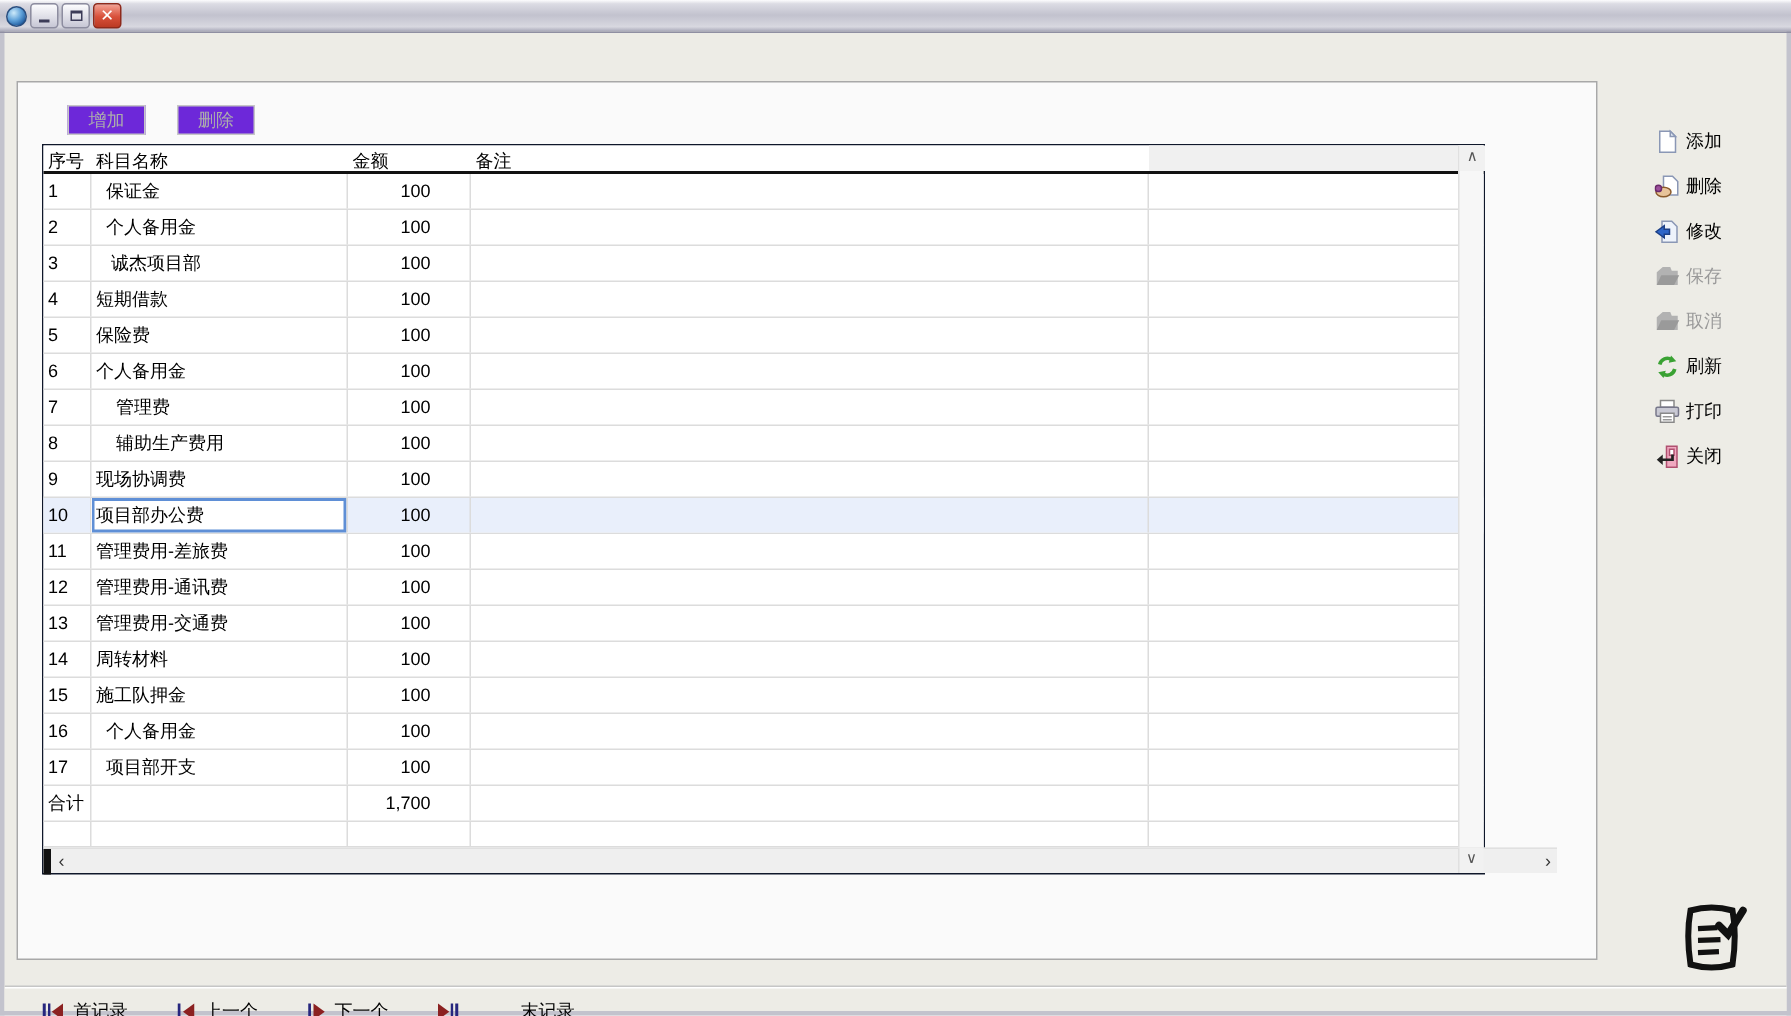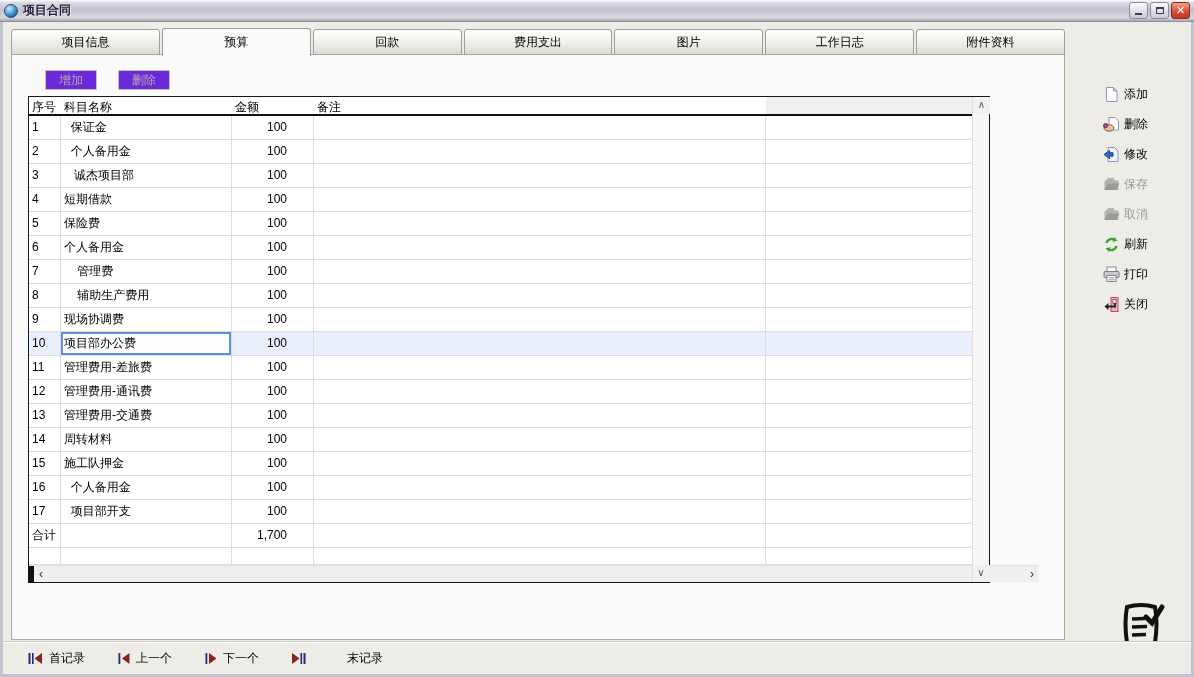--- a/index.html
+++ b/index.html
@@ -62,67 +62,43 @@
   .hscroll { position:absolute; left:0; bottom:0; width:1009px; height:17px;
     background:#efefef; border-top:1px solid #e0e0e0; }
   .hs-left { position:absolute; left:10px; top:0; color:#333; line-height:16px; }
   .hs-right { position:absolute; right:4px; top:0; color:#333; line-height:16px; }
   .row-indicator { position:absolute; left:0; top:0; width:5px; height:17px; background:#111; }
   
   .side-btn { position:absolute; left:1100px; height:20px; display:flex; align-items:center; gap:4px; cursor:default; }
   .side-btn.disabled { color:#9a9a9a; }
   .side-btn svg { flex:0 0 auto; }
   
-  .bottombar { position:absolute; left:0; right:0; bottom:0; height:33px; background:#edece6;
+  .bottombar { position:absolute; left:0; right:0; bottom:0; height:17px; background:#edece6;
     border-top:1px solid #c6c6c6; box-shadow:inset 0 1px 0 #ffffff; }
   .nav-item { position:absolute; top:8px; display:flex; align-items:center; gap:6px; }
   .logo { position:absolute; left:1116px; top:601px; }
 </style>
 </head>
 <body>
 
 <div class="window">
 
   <div class="titlebar">
     <span class="app-icon"></span>
-    <span class="title-text">项目合同</span>
     <span class="win-btn minmax">
         <span class="min-glyph"></span>
       </span>
     <span class="win-btn minmax">
         <span class="max-glyph"></span>
       </span>
     <span class="win-btn close">
         <span>✕</span>
       </span>
   </div>
 
-  <div class="tabs">
-    <div class="tab">
-        <span>项目信息</span>
-      </div>
-    <div class="tab selected">
-        <span>预算</span>
-      </div>
-    <div class="tab">
-        <span>回款</span>
-      </div>
-    <div class="tab">
-        <span>费用支出</span>
-      </div>
-    <div class="tab">
-        <span>图片</span>
-      </div>
-    <div class="tab">
-        <span>工作日志</span>
-      </div>
-    <div class="tab">
-        <span>附件资料</span>
-      </div>
-  </div>
 
   <div class="panel">
     <div class="tb-btn" style="left:33px;">增加</div>
     <div class="tb-btn" style="left:106px;">删除</div>
 
     <div class="grid">
       <div class="grid-header">
         <div class="h-no">序号</div>
         <div class="h-name">科目名称</div>
         <div class="h-amt">金额</div>

